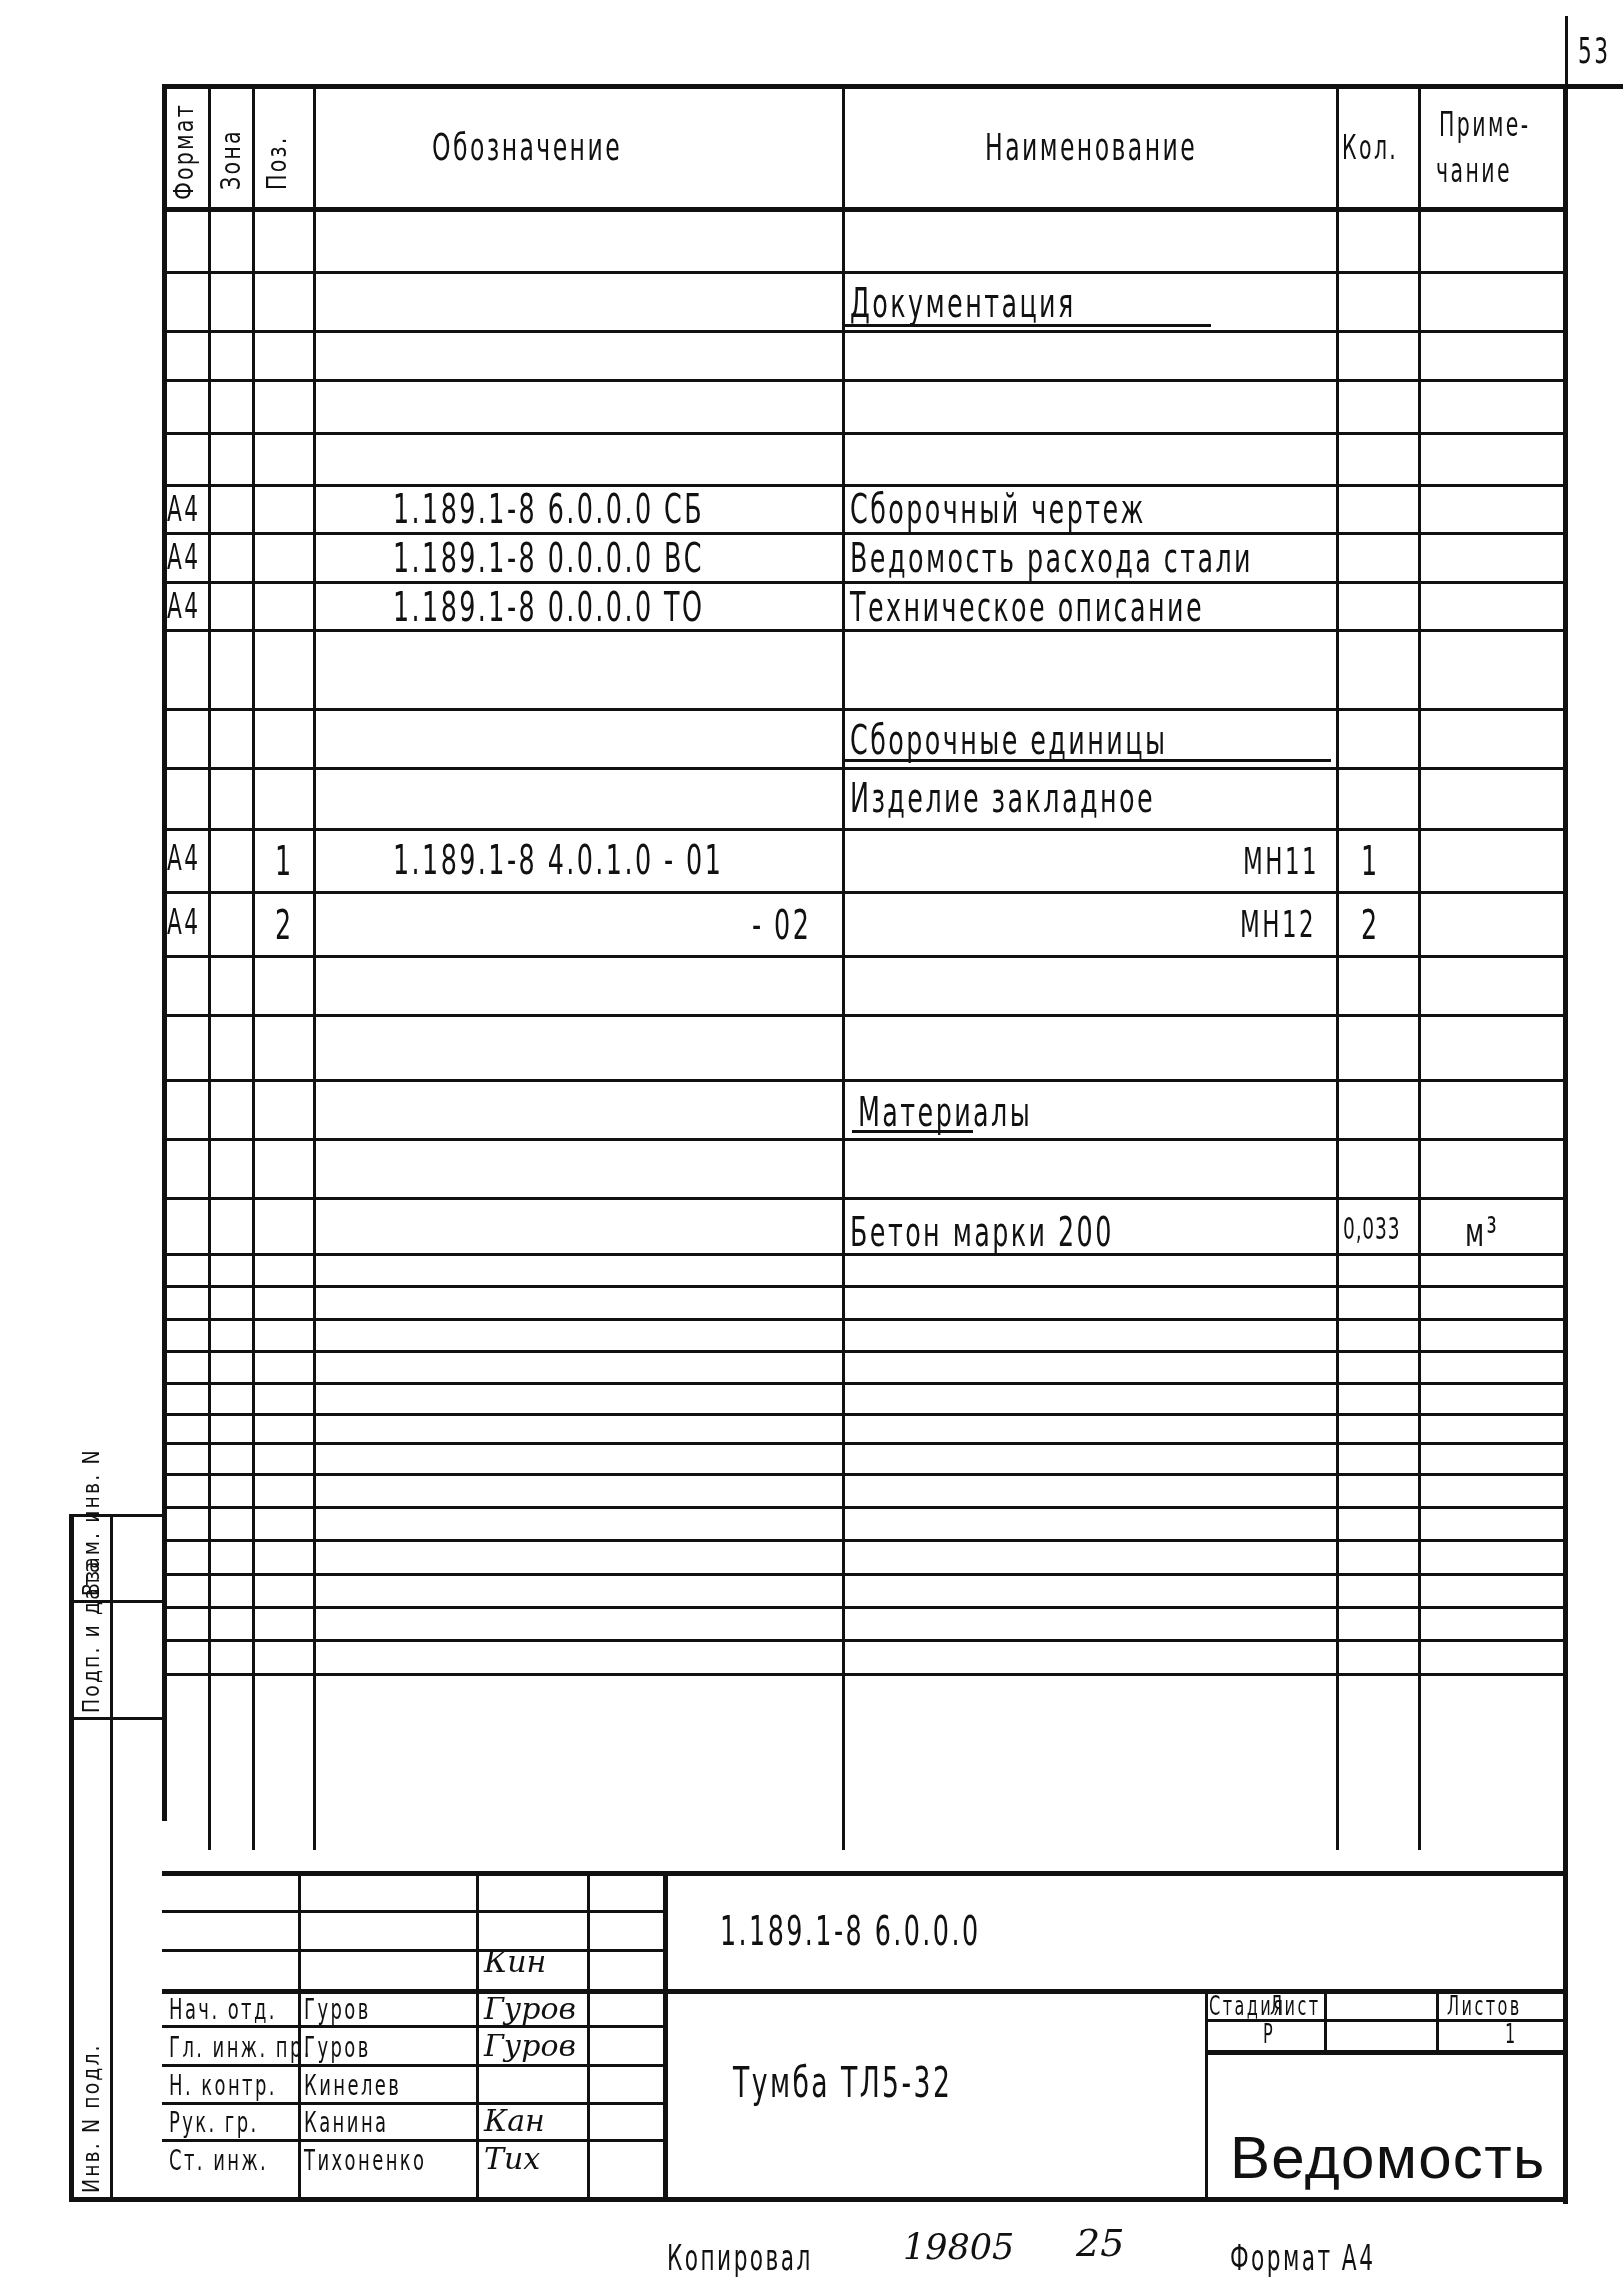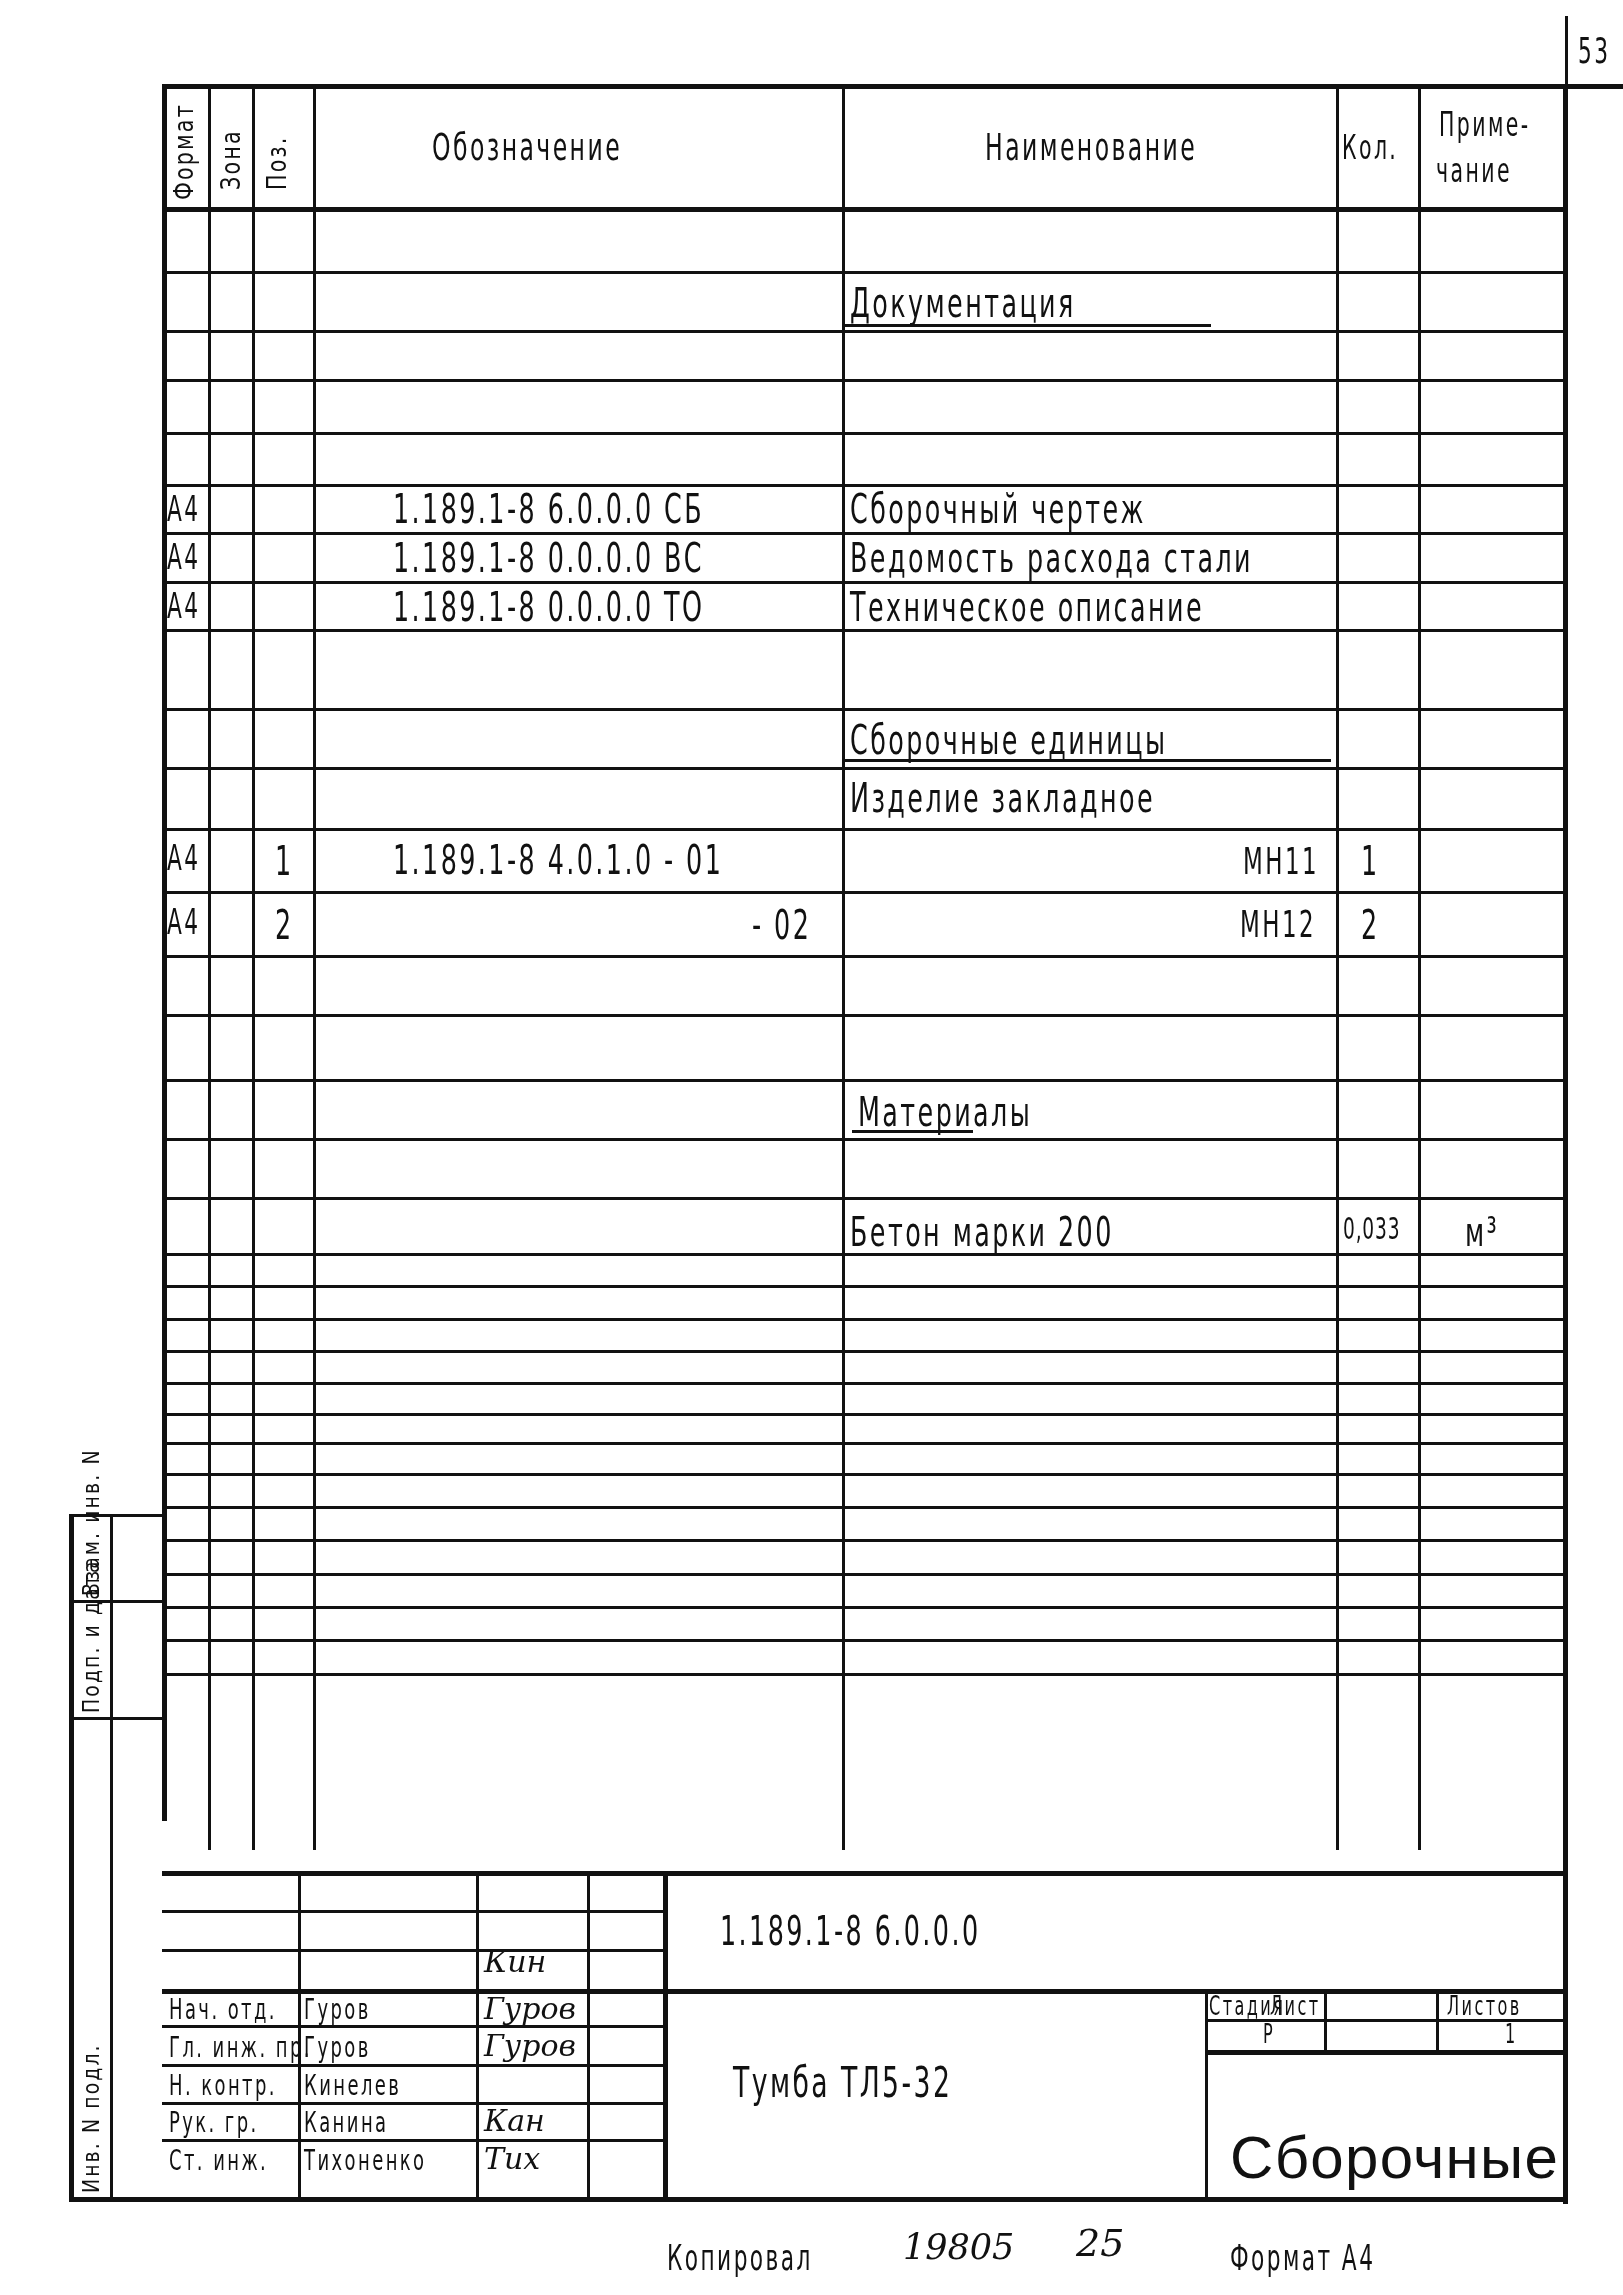--- a/index.html
+++ b/index.html
@@ -160,21 +160,21 @@
 
   <div class="txt cell" style="left:720px;top:1911px;">1.189.1-8 6.0.0.0</div>
   <div class="txt cell" style="left:733px;top:2061px;font-size:43px;">Тумба ТЛ5-32</div>
 
   <div class="txt sm" style="left:1209px;top:1993px;font-size:26px;">Стадия</div>
   <div class="txt sm" style="left:1270px;top:1993px;font-size:26px;">Лист</div>
   <div class="txt sm" style="left:1447px;top:1993px;font-size:26px;">Листов</div>
   <div class="txt sm" style="left:1263px;top:2021px;font-size:26px;">Р</div>
   <div class="txt sm" style="left:1341px;top:2021px;font-size:26px;"></div>
   <div class="txt sm" style="left:1505px;top:2021px;font-size:26px;">1</div>
-  <div class="logo" style="left:1230px;top:2123px;">Сборочные</div>
+  <div class="logo" style="left:1230px;top:2123px;">Ведомость</div>
 
   <div class="txt sm" style="left:169px;top:1995px;">Нач. отд.</div>
   <div class="txt sm" style="left:304px;top:1995px;">Гуров</div>
   <div class="sig" style="left:484px;top:1991px;">Гуров</div>
 
   <div class="txt sm" style="left:169px;top:2033px;">Гл. инж. пр.</div>
   <div class="txt sm" style="left:304px;top:2033px;">Гуров</div>
   <div class="sig" style="left:484px;top:2028px;">Гуров</div>
 
   <div class="txt sm" style="left:169px;top:2071px;">Н. контр.</div>

